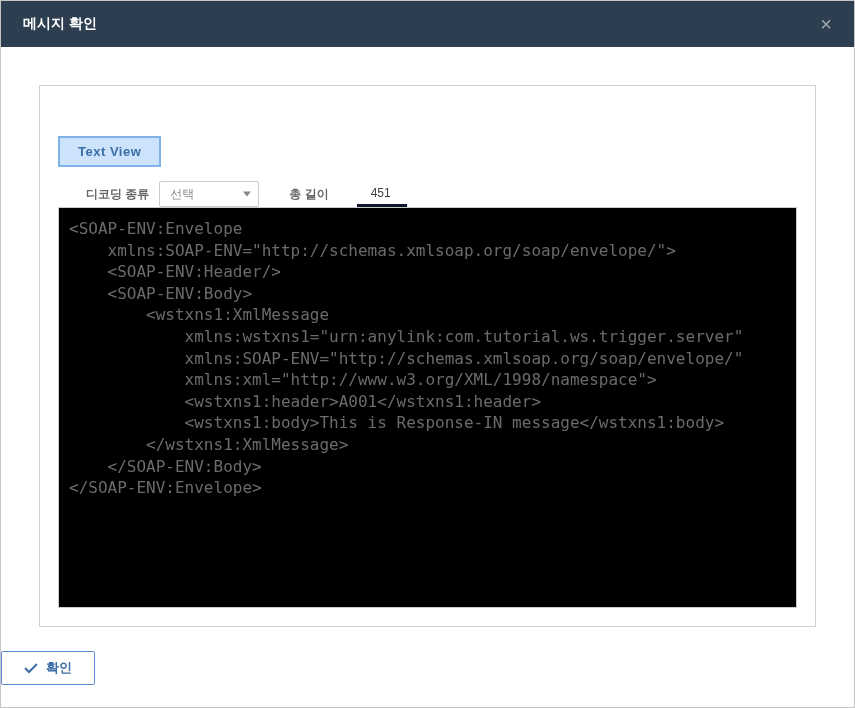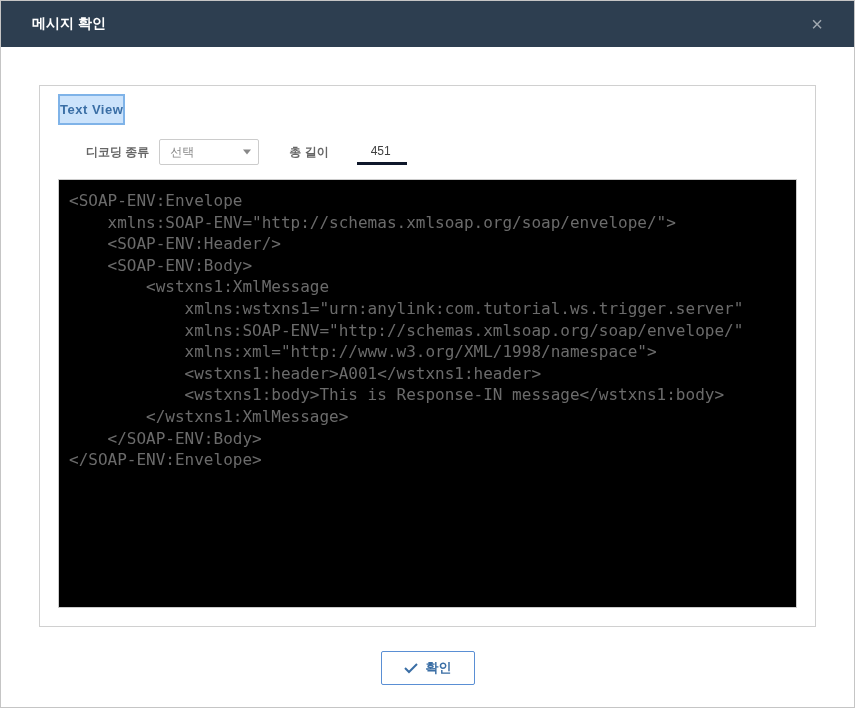--- a/index.html
+++ b/index.html
@@ -21,21 +21,21 @@
       height: 708px;
       background: #ffffff;
       border: 1px solid #c5c5c5;
       display: flex;
       flex-direction: column;
     }
     
     .dialog-header {
       background: #2d3e50;
       color: #ffffff;
-      padding: 0 31px;
+      padding: 0 22px;
       height: 46px;
       display: flex;
       align-items: center;
       justify-content: space-between;
     }
     
     .dialog-title {
       font-size: 14px;
       font-weight: bold;
     }
@@ -63,45 +63,46 @@
       display: flex;
       flex-direction: column;
     }
     
     .tabs {
       display: flex;
       margin-bottom: 14px;
     }
     
     .tab {
-      padding: 6px 0;
+      padding: 6px 18px;
       border: 1px solid #c5c5c5;
       background: #ffffff;
       font-size: 13px;
       font-weight: bold;
       color: #555555;
       cursor: pointer;
       letter-spacing: 0.5px;
+      margin-top: 42px;
     }
     
     .tab.active {
       background: #cce3fb;
       border: 2px solid #7fb3e8;
       color: #3a6ea5;
     }
     
     .tab + .tab {
       margin-left: -1px;
     }
     
     .controls-row {
       display: flex;
       align-items: center;
       gap: 10px;
-      margin-bottom: 14px;
+      margin-bottom: 0;
       padding-left: 28px;
     }
     
     .control-label {
       font-size: 12px;
       color: #666666;
       font-weight: bold;
     }
     
     .select-wrapper {
@@ -162,21 +163,21 @@
       color: #6b6b6b;
       line-height: 1.35;
       white-space: pre;
       overflow: auto;
       background: #000000;
     }
     
     .dialog-footer {
       padding: 14px 0 22px 0;
       display: flex;
-      justify-content: center;
+      justify-content: flex-start;
     }
     
     .confirm-btn {
       border: 1px solid #5a8fd4;
       background: #ffffff;
       color: #3a6ea5;
       padding: 7px 22px;
       font-size: 13px;
       font-weight: bold;
       border-radius: 2px;

